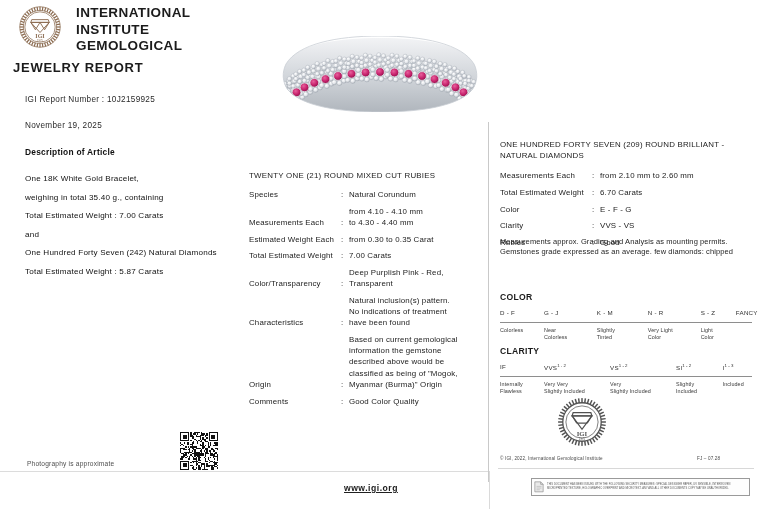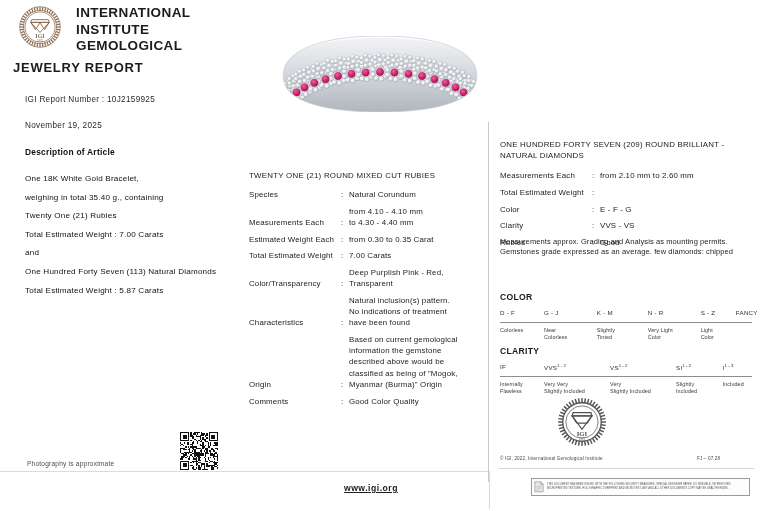--- a/index.html
+++ b/index.html
@@ -802,24 +802,23 @@
         </g>
     </g>
     <path d="M14,28 C26,8 64,0 108,0 C152,0 190,8 202,28 C206,36 206,46 200,54 C186,70 150,76 108,76 C66,76 30,70 16,54 C10,46 10,36 14,28 Z" fill="none" stroke="#c9ced4" stroke-width="0.8"></path>
   </svg>
 
   <div id="description-block">
     <div id="description-title">Description of Article</div>
     <div id="description-lines">
         <div class="desc-line">One 18K White Gold Bracelet,</div>
         <div class="desc-line">weighing in total 35.40 g., containing</div>
-        <div class="desc-line">Twenty One (21) Rubies</div>
         <div class="desc-line">Total Estimated Weight : 7.00 Carats</div>
         <div class="desc-line">and</div>
-        <div class="desc-line">One Hundred Forty Seven (113) Natural Diamonds</div>
+        <div class="desc-line">One Hundred Forty Seven (242) Natural Diamonds</div>
         <div class="desc-line">Total Estimated Weight : 5.87 Carats</div>
       </div>
   </div>
 
   <div id="col-divider"></div>
   <div id="footer-divider"></div>
   <div id="bottom-divider"></div>
 
   <div id="ruby-section">
     <div id="ruby-heading">TWENTY ONE (21) ROUND MIXED CUT RUBIES</div>
@@ -880,20 +879,21 @@
 NATURAL DIAMONDS</div>
     <div id="diamond-rows">
         <div class="spec-row">
           <div class="spec-label">Measurements Each</div>
           <div class="spec-colon">:</div>
           <div class="spec-value">from 2.10 mm to 2.60 mm</div>
         </div>
         <div class="spec-row">
           <div class="spec-label">Total Estimated Weight</div>
           <div class="spec-colon">:</div>
+          <div class="spec-value">6.70 Carats</div>
         </div>
         <div class="spec-row">
           <div class="spec-label">Color</div>
           <div class="spec-colon">:</div>
           <div class="spec-value">E - F - G</div>
         </div>
         <div class="spec-row">
           <div class="spec-label">Clarity</div>
           <div class="spec-colon">:</div>
           <div class="spec-value">VVS - VS</div>

